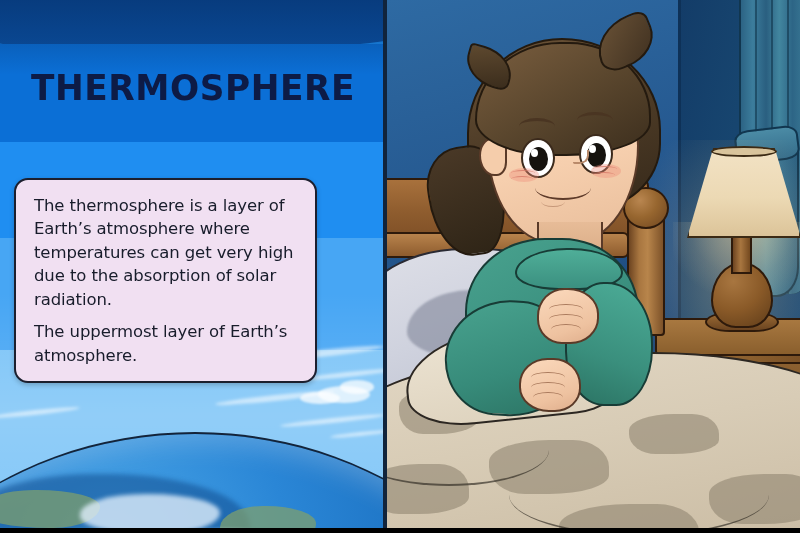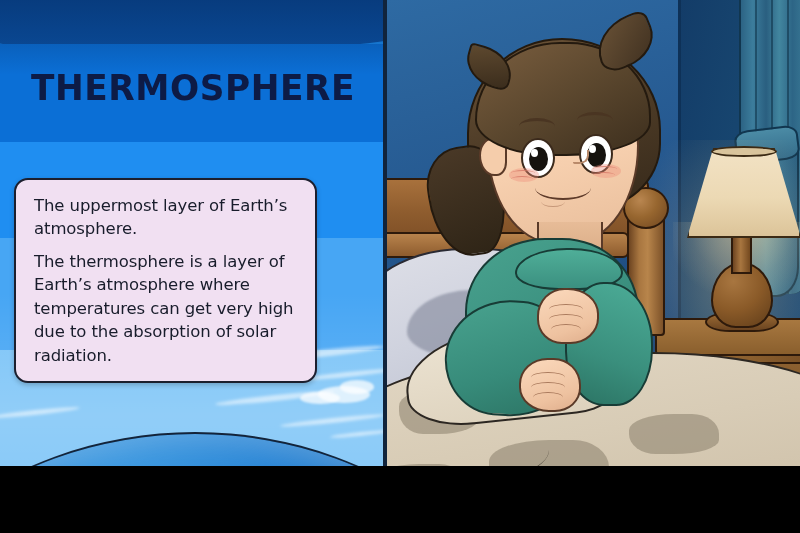--- a/index.html
+++ b/index.html
@@ -6,21 +6,21 @@
     margin: 0; padding: 0;
     background: #000;
   }
   body {
     width: 800px; height: 533px;
     overflow: hidden;
     font-family: "Liberation Sans", sans-serif;
   }
   #stage {
     position: relative;
-    width: 800px; height: 466px;
+    width: 800px; height: 528px;
     overflow: hidden;
     background: #0c2a4d;
   }
 
   
   #left-panel {
     position: absolute;
     left: 0; top: 0;
     width: 383px; height: 533px;
     overflow: hidden;
@@ -571,22 +571,22 @@
 
       <div class="cloud-earth" style="left:250px; top:60px; width:140px; height:40px;"></div>
 
       <div class="cloud-earth" style="left:340px; top:96px; width:110px; height:30px;"></div>
 
     </div>
 
     <div id="atmosphere-title">THERMOSPHERE</div>
 
     <div id="info-card">
+      <p>The thermosphere is a layer of Earth’s atmosphere where temperatures can get very high due to the absorption of solar radiation.</p>
       <p>The uppermost layer of Earth’s atmosphere.</p>
-      <p>The thermosphere is a layer of Earth’s atmosphere where temperatures can get very high due to the absorption of solar radiation.</p>
     </div>
   </div>
 
   <div id="divider"></div>
 
   <div id="right-panel">
 
     <div class="wall-main"></div>
     <div class="wall-corner"></div>
     <div class="wall-edge"></div>

